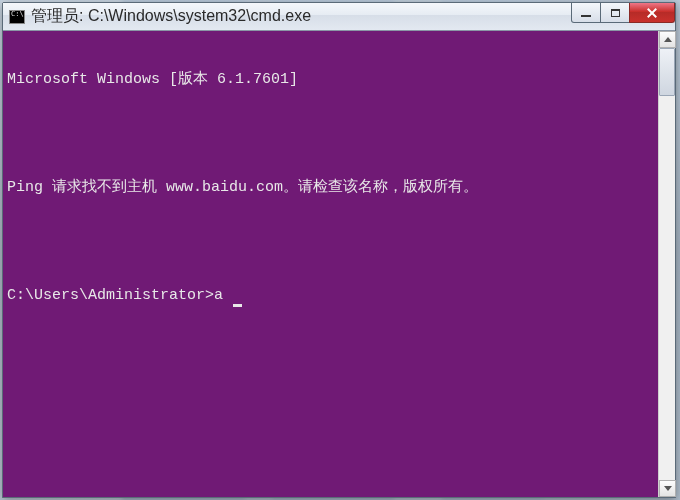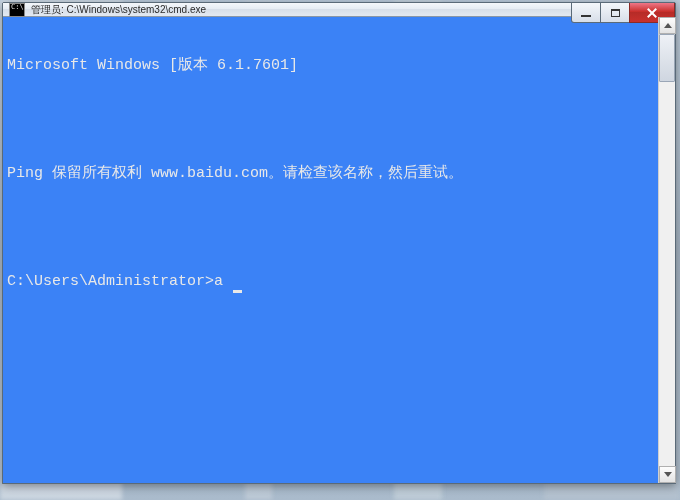--- a/index.html
+++ b/index.html
@@ -22,27 +22,27 @@
   .window {
     position: absolute;
     left: 2px; top: 2px;
     width: 674px;
     border: 1px solid #5a6a78;
     border-radius: 2px 2px 0 0;
     box-shadow: 0 2px 10px rgba(0,0,0,.4);
     background: #000;
   }
   .titlebar {
-    height: 14px;
+    height: 28px;
     background: linear-gradient(#f4f7fb 0%, #e6ecf3 45%, #d7dee8 46%, #e3e9f1 100%);
     border-bottom: 1px solid #8a97a6;
     display: flex;
     align-items: center;
     padding: 0 0 0 6px;
-    font-size: 10px;
+    font-size: 16px;
     color: #2a2a2a;
     position: relative;
   }
   .title-icon {
     width: 16px; height: 14px;
     background: #000;
     border: 1px solid #888;
     margin-right: 6px;
     position: relative;
     flex-shrink: 0;
@@ -94,21 +94,21 @@
   .glyph-close::before, .glyph-close::after {
     content: ""; position: absolute; left: 5px; top: 0;
     width: 2px; height: 12px; background: #fff;
   }
   .glyph-close::before { transform: rotate(45deg); }
   .glyph-close::after  { transform: rotate(-45deg); }
 
   .client {
     display: flex;
     height: 466px;
-    background: #3b82f6;
+    background: #701a75;
   }
   .terminal {
     flex: 1;
     padding: 4px 4px;
     color: #e8e8e8;
     font-family: "NSimSun", "SimSun", Consolas, "Courier New", monospace;
     font-size: 15px;
     line-height: 18px;
     white-space: pre;
     overflow: hidden;
@@ -176,21 +176,21 @@
       <div class="win-btn close">
         <div class="glyph-close"></div>
       </div>
     </div>
   </div>
 
   <div class="client">
     <div class="terminal">
       <div class="line">Microsoft Windows [版本 6.1.7601]</div>
       <div class="line"></div>
-      <div class="line">Ping 保留所有权利 www.baidu.com。请检查该名称，然后重试。</div>
+      <div class="line">Ping 请求找不到主机 www.baidu.com。请检查该名称，版权所有。</div>
       <div class="line"></div>
       <div class="line prompt-line">
         <span>C:\Users\Administrator&gt;</span><span class="typed">a</span><span class="cursor"></span>
       </div>
     </div>
 
     <div class="scrollbar">
       <div class="sb-btn sb-up">
         <div class="arrow up"></div>
       </div>

